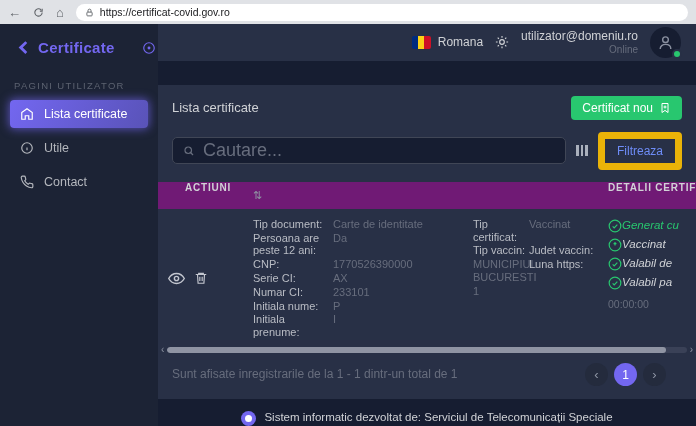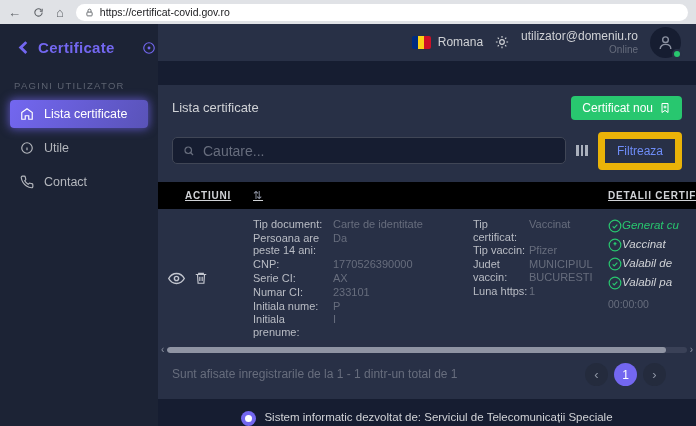--- a/index.html
+++ b/index.html
@@ -44,30 +44,30 @@
 
   
   .card { margin-top:24px; background:#283046; }
   .card-head { display:flex; align-items:center; justify-content:space-between; padding:11px 14px; }
   .card-title { color:#d0d2d6; font-size:13px; }
   .btn-new { background:#28c76f; color:#fff; font-size:12px; padding:5px 11px; border-radius:4px;
              display:inline-flex; align-items:center; gap:6px; border:none; cursor:pointer; font-family:inherit; }
   .search-row { display:flex; align-items:center; gap:10px; padding:1px 14px 12px 14px; }
   .search-box { flex:1; height:27px; background:#161d31; border:1px solid #404656; border-radius:5px;
                 display:flex; align-items:center; padding:0 10px; gap:8px; }
-  .search-input { flex:1; background:transparent; border:none; outline:none; color:#86efac; font-size:14px; font-family:inherit; }
+  .search-input { flex:1; background:transparent; border:none; outline:none; color:#86efac; font-size:18px; font-family:inherit; }
   .search-input::placeholder { color:#676d7d; }
   .cols-icon { display:inline-flex; gap:2px; cursor:pointer; }
   .cols-icon i { width:2.5px; height:11px; background:#aab0bc; display:block; }
   .filter-btn { background:transparent; border:7px solid #eab308; color:#6e8cf7; font-size:12px; padding:5px 12px;
                 border-radius:4px; cursor:pointer; font-family:inherit; }
 
   
-  .thead { display:flex; align-items:center; height:27px; background:#000000; color:#d0d2d6; font-size:10px;
-           font-weight:bold; letter-spacing:.8px;text-decoration:underline; }
+  .thead { display:flex; height:27px; background:#701a75; color:#d0d2d6; font-size:10px;
+           font-weight:bold; letter-spacing:.8px; }
   .col-actions { width:95px; padding-left:27px; flex-shrink:0; }
   .col-persoana { width:355px; flex-shrink:0; display:flex; align-items:center; justify-content:space-between; padding-right:45px; }
   .col-cert { flex:1; white-space:nowrap; overflow:hidden; }
   .sort-ico { color:#8f94a3; font-size:11px; font-weight:normal; cursor:pointer; }
 
   .trow { display:flex; min-height:122px; padding:9px 0 6px 0; }
   .cell-actions { width:95px; flex-shrink:0; display:flex; align-items:center; gap:9px; padding-left:10px; }
   .act-ico { color:#c3c6cf; display:inline-flex; cursor:pointer; }
   .cell-persoana { width:355px; flex-shrink:0; display:flex;gap:48px; }
   .pairs { display:grid; align-content:start; row-gap:1px; font-size:11px; line-height:12.8px; }
@@ -260,38 +260,37 @@
               <svg width="14" height="14" viewBox="0 0 24 24" fill="none" stroke="currentColor" stroke-width="2">
                 <path d="M3 6h18M8 6V4h8v2M6 6l1 15h10l1-15M10 10v7M14 10v7"></path>
               </svg>
             </span>
           </div>
 
           <div class="cell-persoana">
             <div class="pairs pairs-a">
               <span class="lbl">Tip document:</span>
               <span class="val">Carte de identitate</span>
-              <span class="lbl">Persoana are peste 14 ani:</span>
+              <span class="lbl">Persoana are peste 12 ani:</span>
               <span class="val">Da</span>
               <span class="lbl">CNP:</span>
               <span class="val">1770526390000</span>
               <span class="lbl">Serie CI:</span>
               <span class="val">AX</span>
               <span class="lbl">Numar CI:</span>
               <span class="val">233101</span>
               <span class="lbl">Initiala nume:</span>
               <span class="val">P</span>
               <span class="lbl">Initiala prenume:</span>
               <span class="val">I</span>
             </div>
             <div class="pairs pairs-b">
               <span class="lbl">Tip certificat:</span>
               <span class="val">Vaccinat</span>
               <span class="lbl">Tip vaccin:</span>
-              <span class="val">Pfizer</span>
               <span class="lbl">Judet vaccin:</span>
               <span class="val">MUNICIPIUL BUCURESTI</span>
               <span class="lbl">Luna https:</span>
               <span class="val">1</span>
             </div>
           </div>
 
           <div class="cell-cert">
             <div class="status-item ok-text">
               <span class="st-ico">

